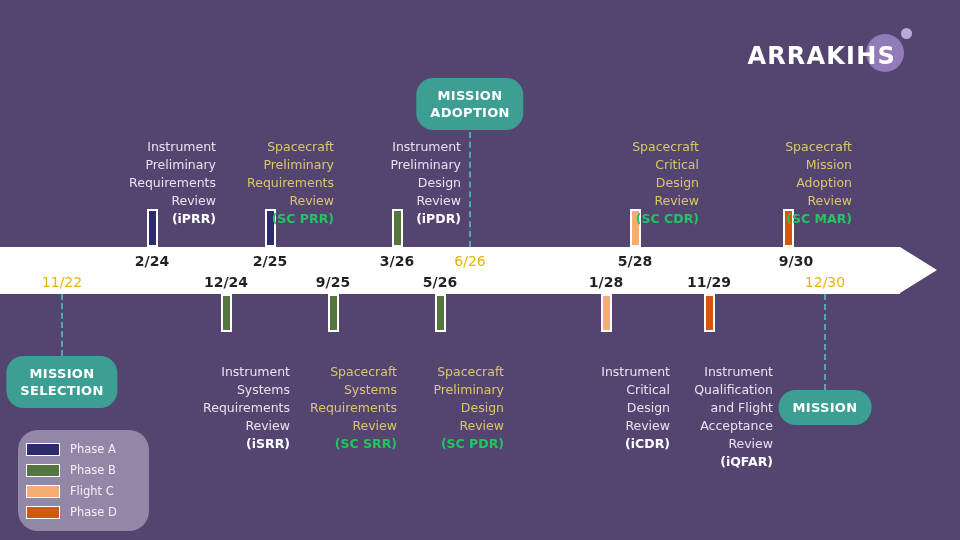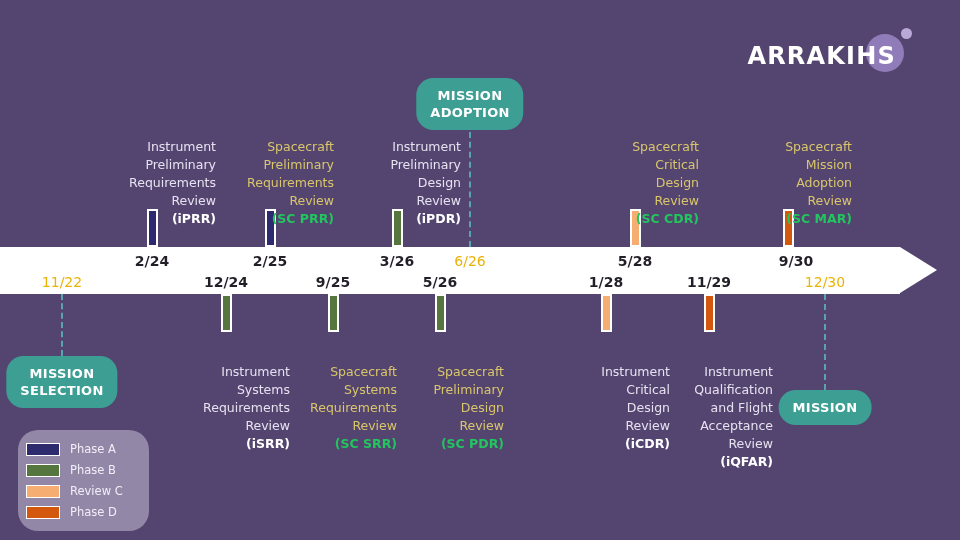--- a/index.html
+++ b/index.html
@@ -285,21 +285,21 @@
       <div class="row">
         <span class="sw" style="background: rgb(46, 42, 110);"></span>
         <span class="lb">Phase A</span>
       </div>
       <div class="row">
         <span class="sw" style="background: rgb(86, 118, 63);"></span>
         <span class="lb">Phase B</span>
       </div>
       <div class="row">
         <span class="sw" style="background: rgb(245, 173, 113);"></span>
-        <span class="lb">Review C</span>
+        <span class="lb">Flight C</span>
       </div>
       <div class="row">
         <span class="sw" style="background: rgb(212, 87, 14);"></span>
         <span class="lb">Phase D</span>
       </div>
     </div>
 
 </div>
 
 </body></html>

